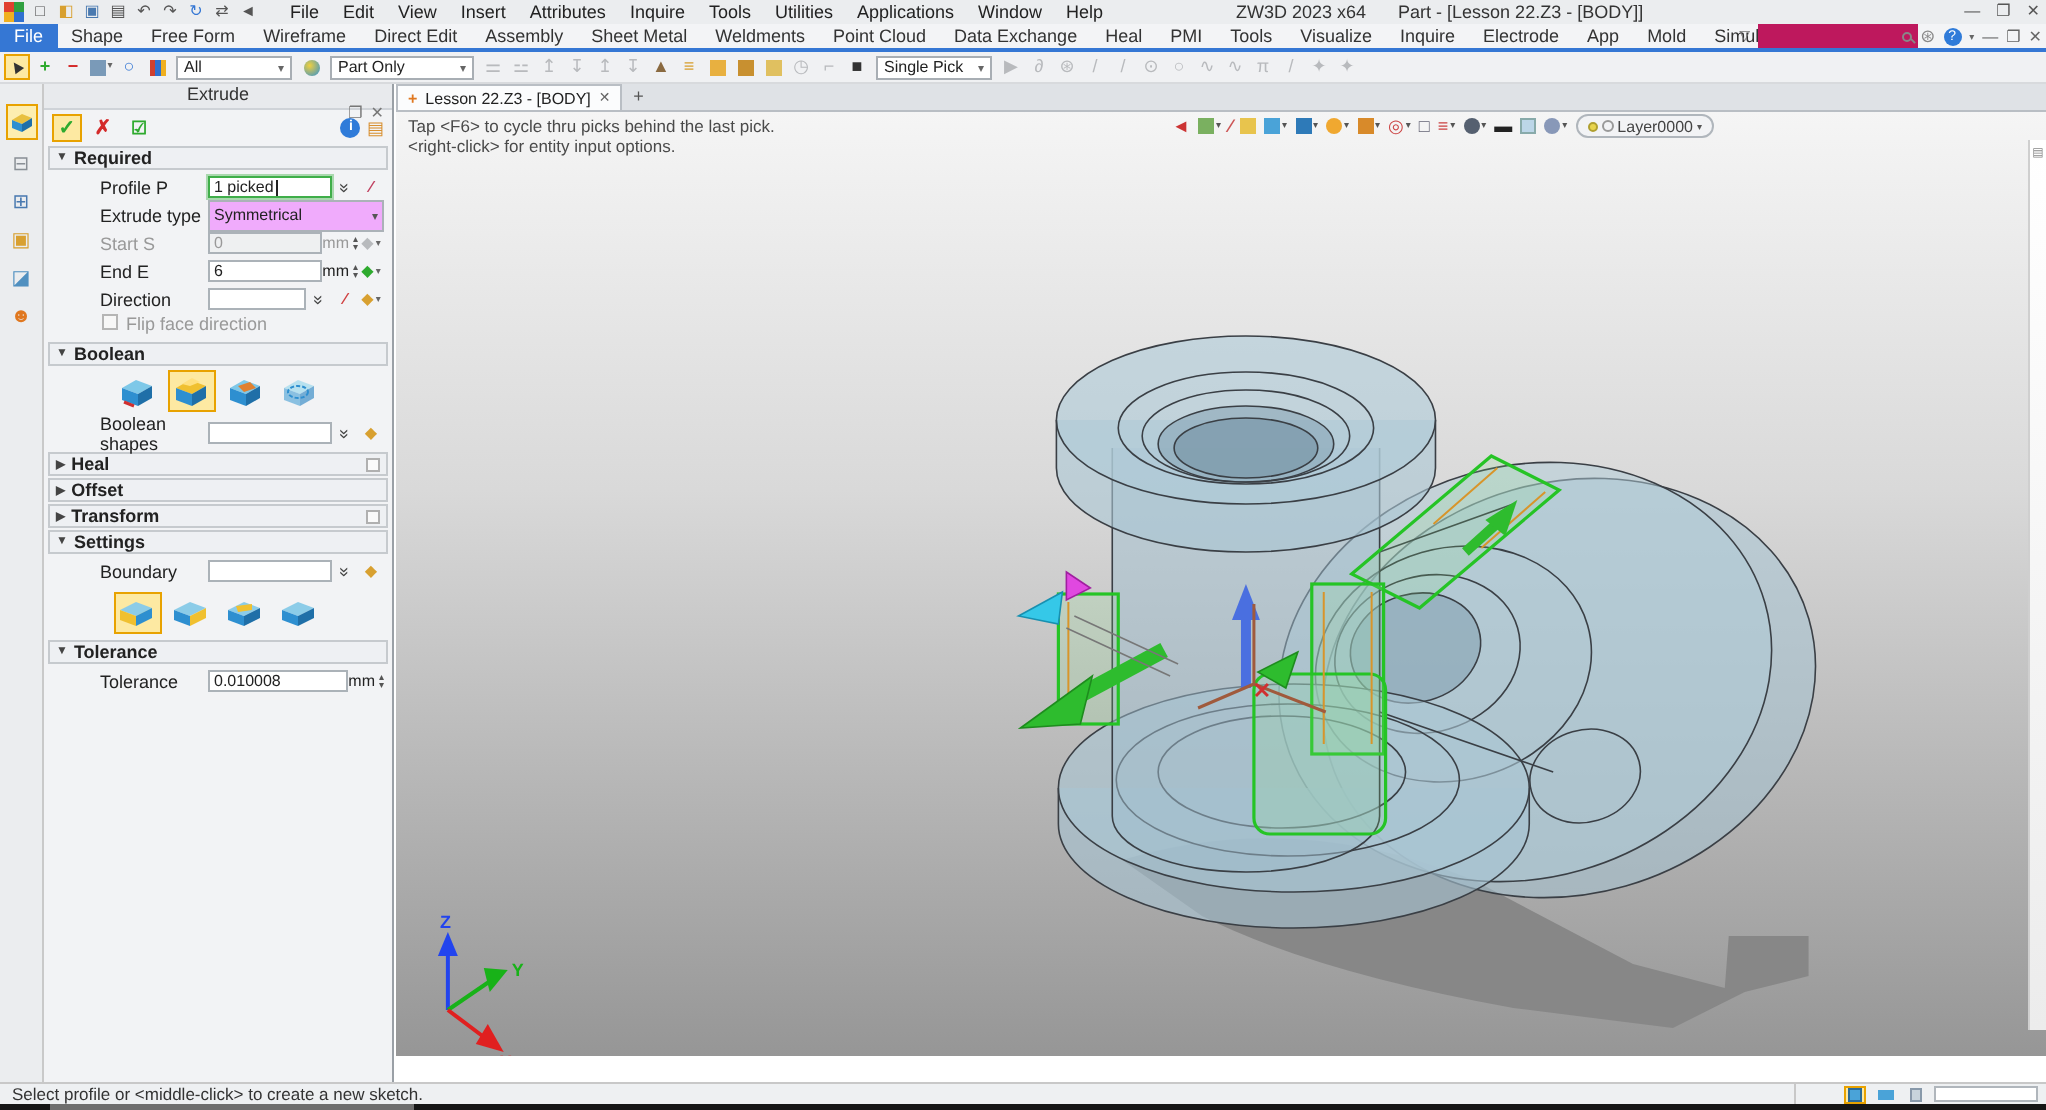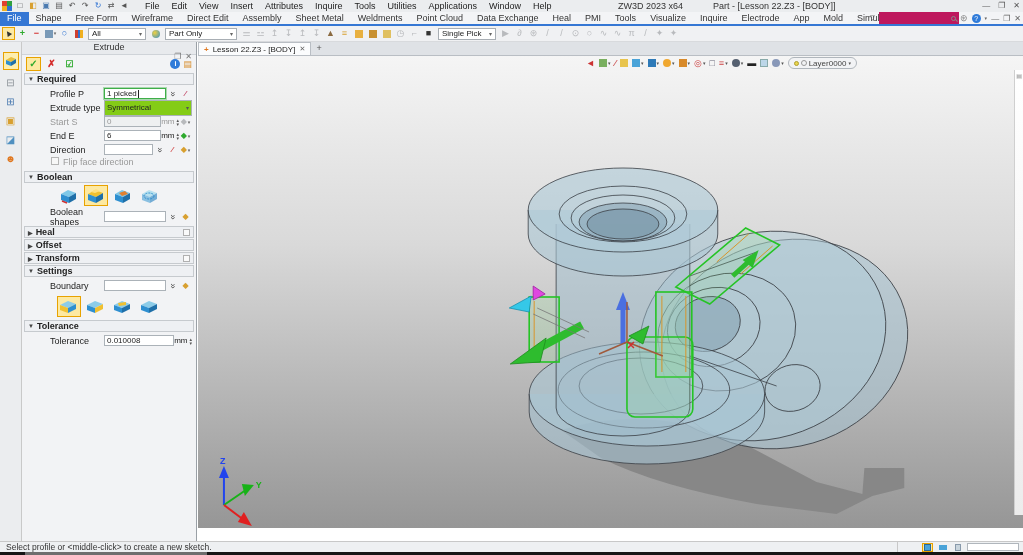--- a/index.html
+++ b/index.html
@@ -10,21 +10,21 @@
     background:#fff;
   }
   
   .titlebar{position:absolute;top:0;left:0;right:0;height:12px;background:#ebedef;display:flex;align-items:center;}
   .qat{display:flex;align-items:center;gap:3px;padding-left:2px;}
   .logo{width:10px;height:10px;display:grid;grid-template-columns:5px 5px;grid-template-rows:5px 5px;}
   .logo i{display:block;}
   .qi{font-size:8px;line-height:10px;color:#555;width:10px;text-align:center;}
   .menubar{display:flex;margin-left:10px;}
   .menu{padding:0 6px;line-height:12px;color:#222;}
-  .title-center{position:absolute;left:618px;top:0;line-height:12px;color:#333;display:flex;gap:30px;}
+  .title-center{position:absolute;left:618px;top:0;line-height:12px;color:#333;display:flex;gap:16px;}
   .winbtns{position:absolute;right:3px;top:0;display:flex;gap:8px;color:#555;line-height:12px;font-size:8px;}
   
   .ribbonbar{position:absolute;top:12px;left:0;right:0;height:12px;background:#f3f4f6;display:flex;align-items:stretch;}
   .rtab{padding:0 7px;line-height:12px;color:#333;}
   .rtab.active{background:#3577d4;color:#fff;}
   .ribbon-right{position:absolute;right:2px;top:12px;height:12px;display:flex;align-items:center;gap:4px;}
   .findbox{width:80px;height:10px;border:6px solid #be185d;background:#fff;font-size:8px;color:#666;padding:0 10px 0 3px;font-family:"Liberation Sans",sans-serif;}
   .mag{width:5px;height:5px;border:1px solid #888;border-radius:50%;position:relative;display:inline-block;margin-left:-12px;}
   .mag::after{content:"";position:absolute;width:3px;height:1px;background:#888;transform:rotate(45deg);right:-3px;bottom:-1px;}
   .helpbtn{width:9px;height:9px;border-radius:50%;background:#2f7bd9;color:#fff;font-size:7px;line-height:9px;text-align:center;}
@@ -62,21 +62,21 @@
   .inp{flex:1;height:11px;background:#fff;border:1px solid #abb2b8;font-size:8px;padding:0 2px;display:flex;align-items:center;color:#222;}
   .inp.green{border:1px solid #3fae49;outline:1px solid #a9d8ae;}
   .inp.dis{background:#eef0f1;color:#999;}
   .caret{display:inline-block;width:1px;height:8px;background:#222;margin-left:1px;}
   .unit{font-size:8px;color:#222;padding-right:1px;}
   .unit.dis{color:#999;}
   .spin{display:flex;flex-direction:column;font-size:5px;line-height:4px;color:#555;margin-left:1px;}
   .ibtn{width:13px;height:12px;display:flex;align-items:center;justify-content:center;font-size:8px;}
   .chev2{display:inline-block;transform:rotate(90deg);font-size:9px;color:#444;}
   .tinydrop{font-size:5px;color:#666;margin-left:1px;}
-  .selectbox{flex:1;height:16px;background:#84cc16;border:1px solid #abb2b8;font-size:8px;padding:0 2px;display:flex;align-items:center;color:#222;}
+  .selectbox{flex:1;height:16px;background:#f0abfc;border:1px solid #abb2b8;font-size:8px;padding:0 2px;display:flex;align-items:center;color:#222;}
   .selectbox .ar{margin-left:auto;font-size:6px;color:#555;}
   .chkrow{display:flex;height:11px;margin-bottom:1px;}
   .chk{width:8px;height:8px;border:1px solid #b5b5b5;background:#f7f7f7;margin:0 4px 0 1px;}
   .cubes{display:flex;justify-content:center;gap:3px;padding:2px 0;}
   .cube{width:24px;height:21px;display:flex;align-items:center;justify-content:center;border:1px solid transparent;}
   .cube.sel{background:#fde9a2;border:1px solid #e8a200;}
   
   .viewport{position:absolute;left:198px;top:42px;right:0;bottom:14px;}
   .vtabs{position:absolute;top:0;left:0;right:0;height:14px;background:#dfe2e6;display:flex;align-items:flex-end;border-bottom:1px solid #b9bec4;}
   .vtab{height:13px;background:#fbfcfd;border:1px solid #b9bec4;border-bottom:none;display:flex;align-items:center;padding:0 5px;gap:4px;font-size:8px;color:#222;}
@@ -560,20 +560,24 @@
         <text x="22" y="408" fill="#2244ee">Z</text>
         <path d="M26,449 L48,434" stroke="#18b218" stroke-width="2"></path>
           <polygon points="44,428 56,429 47,440" fill="#18b218"></polygon>
         <text x="58" y="432" fill="#18b218">Y</text>
         <path d="M26,449 L46,464" stroke="#e02020" stroke-width="2"></path>
           <polygon points="40,466 54,470 46,456" fill="#e02020"></polygon>
         <text x="52" y="478" fill="#e02020">X</text>
       </g>
     </svg>
 
+    <div class="prompt">
+      <div>Tap &lt;F6&gt; to cycle thru picks behind the last pick.</div>
+      <div>&lt;right-click&gt; for entity input options.</div>
+    </div>
 
     <div class="datoolbar">
       <span class="da" style="color:#cc3333">◄</span>
       <span class="da">
           <span class="sq" style="background:#7ab060"></span>
           <span class="ar">▾</span>
         </span>
       <span class="da" style="color:#cc5555;font-weight:bold">⁄</span>
       <span class="da">
           <span class="sq" style="background:#e8c44d"></span>

